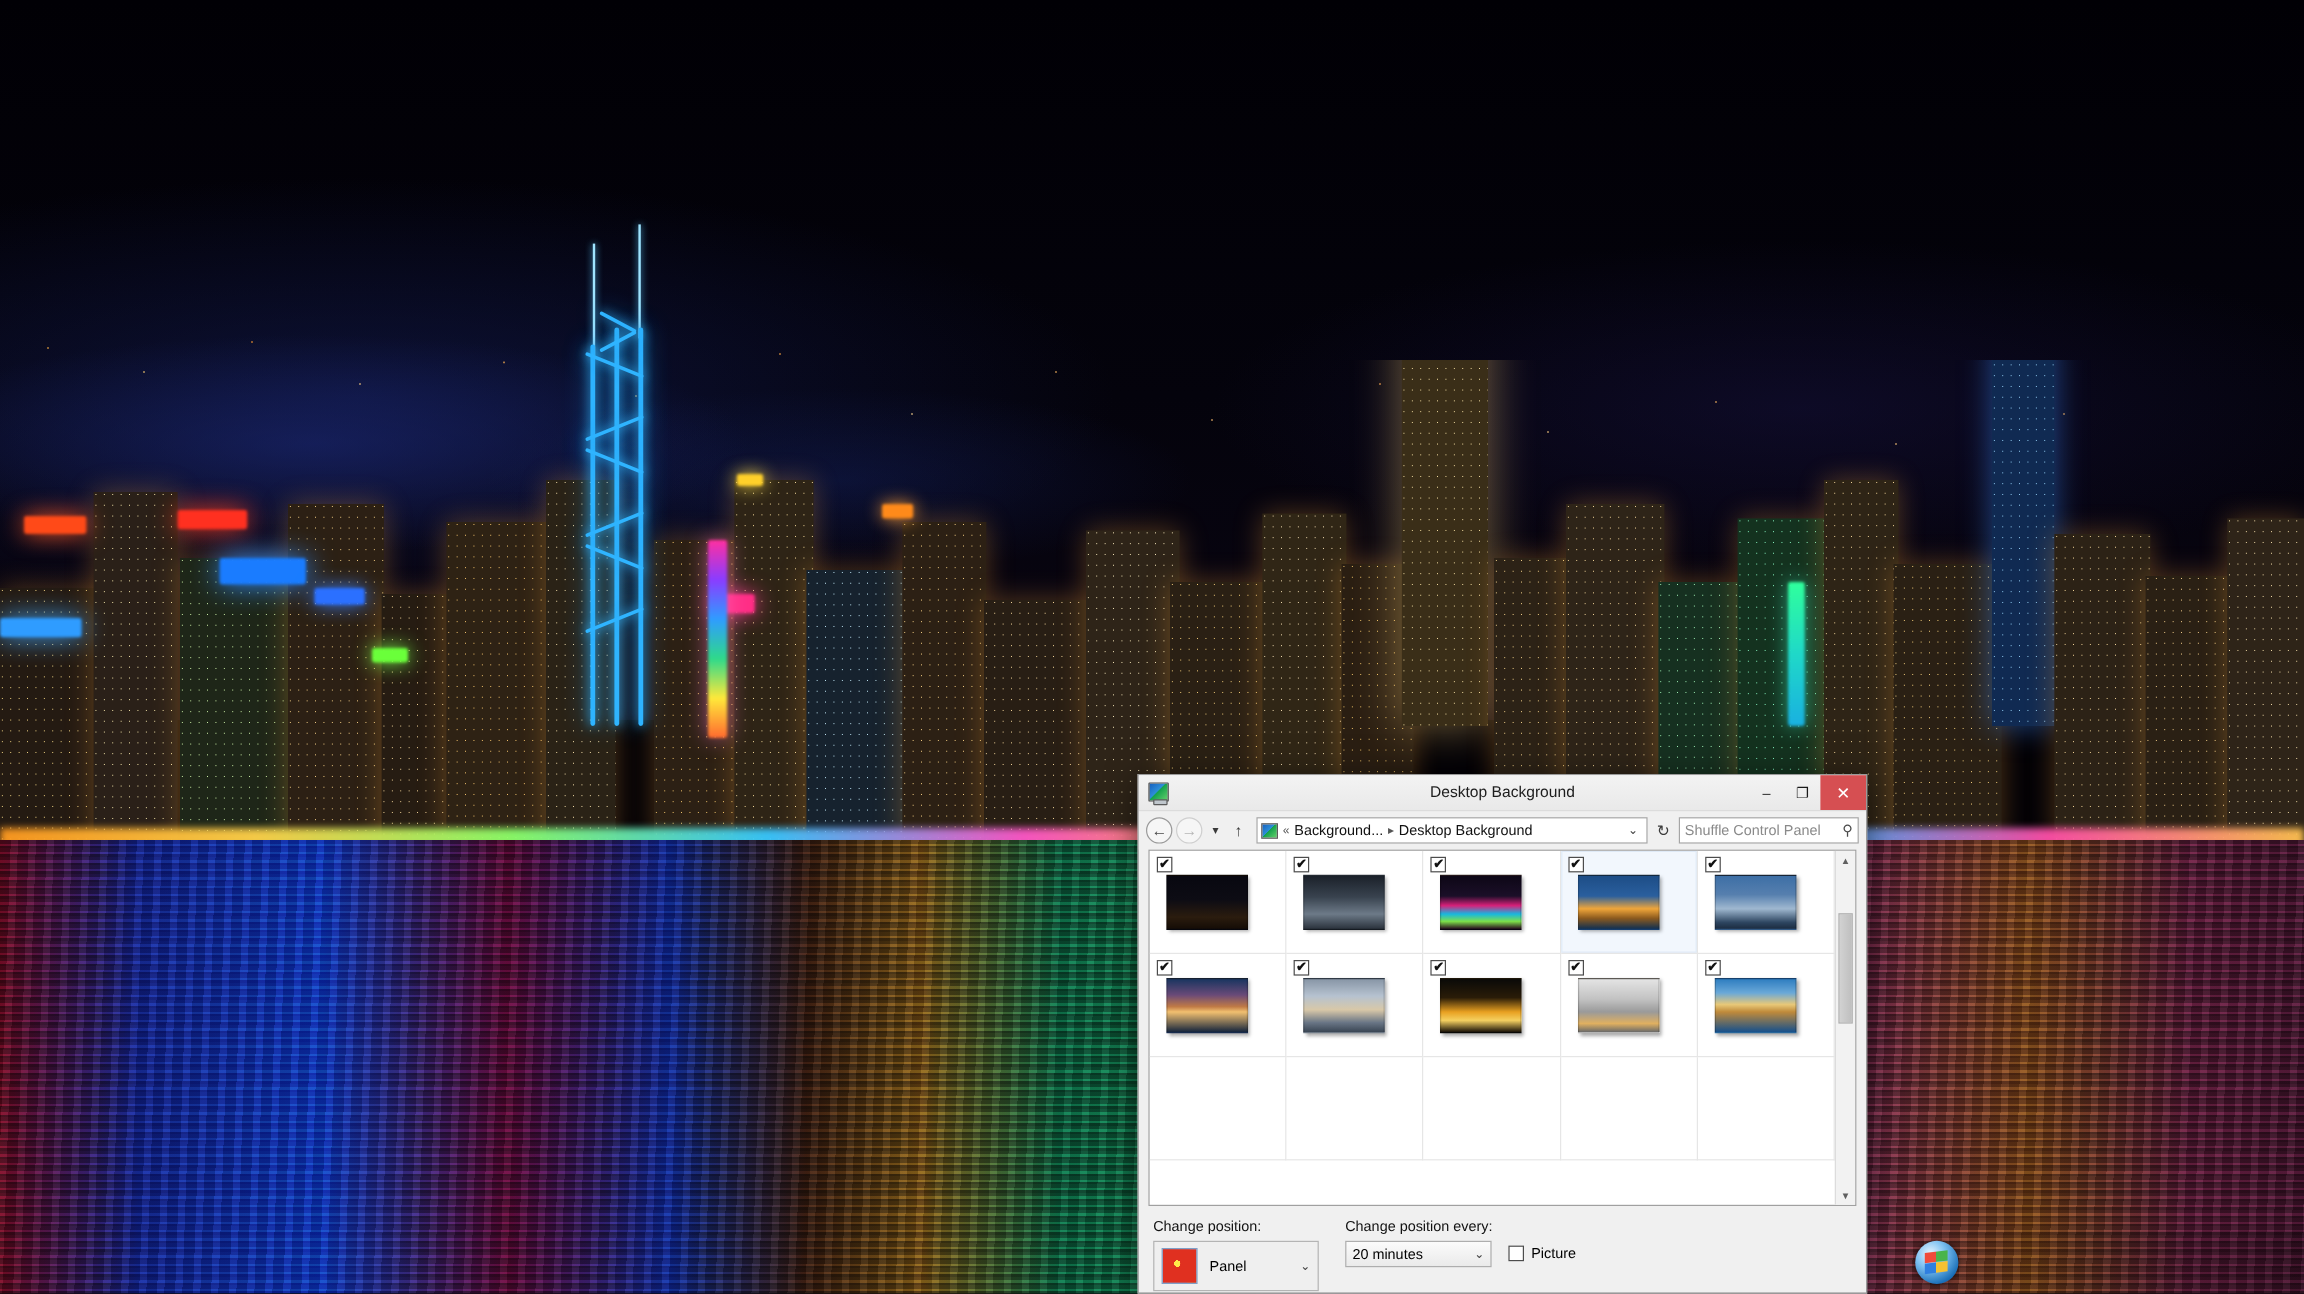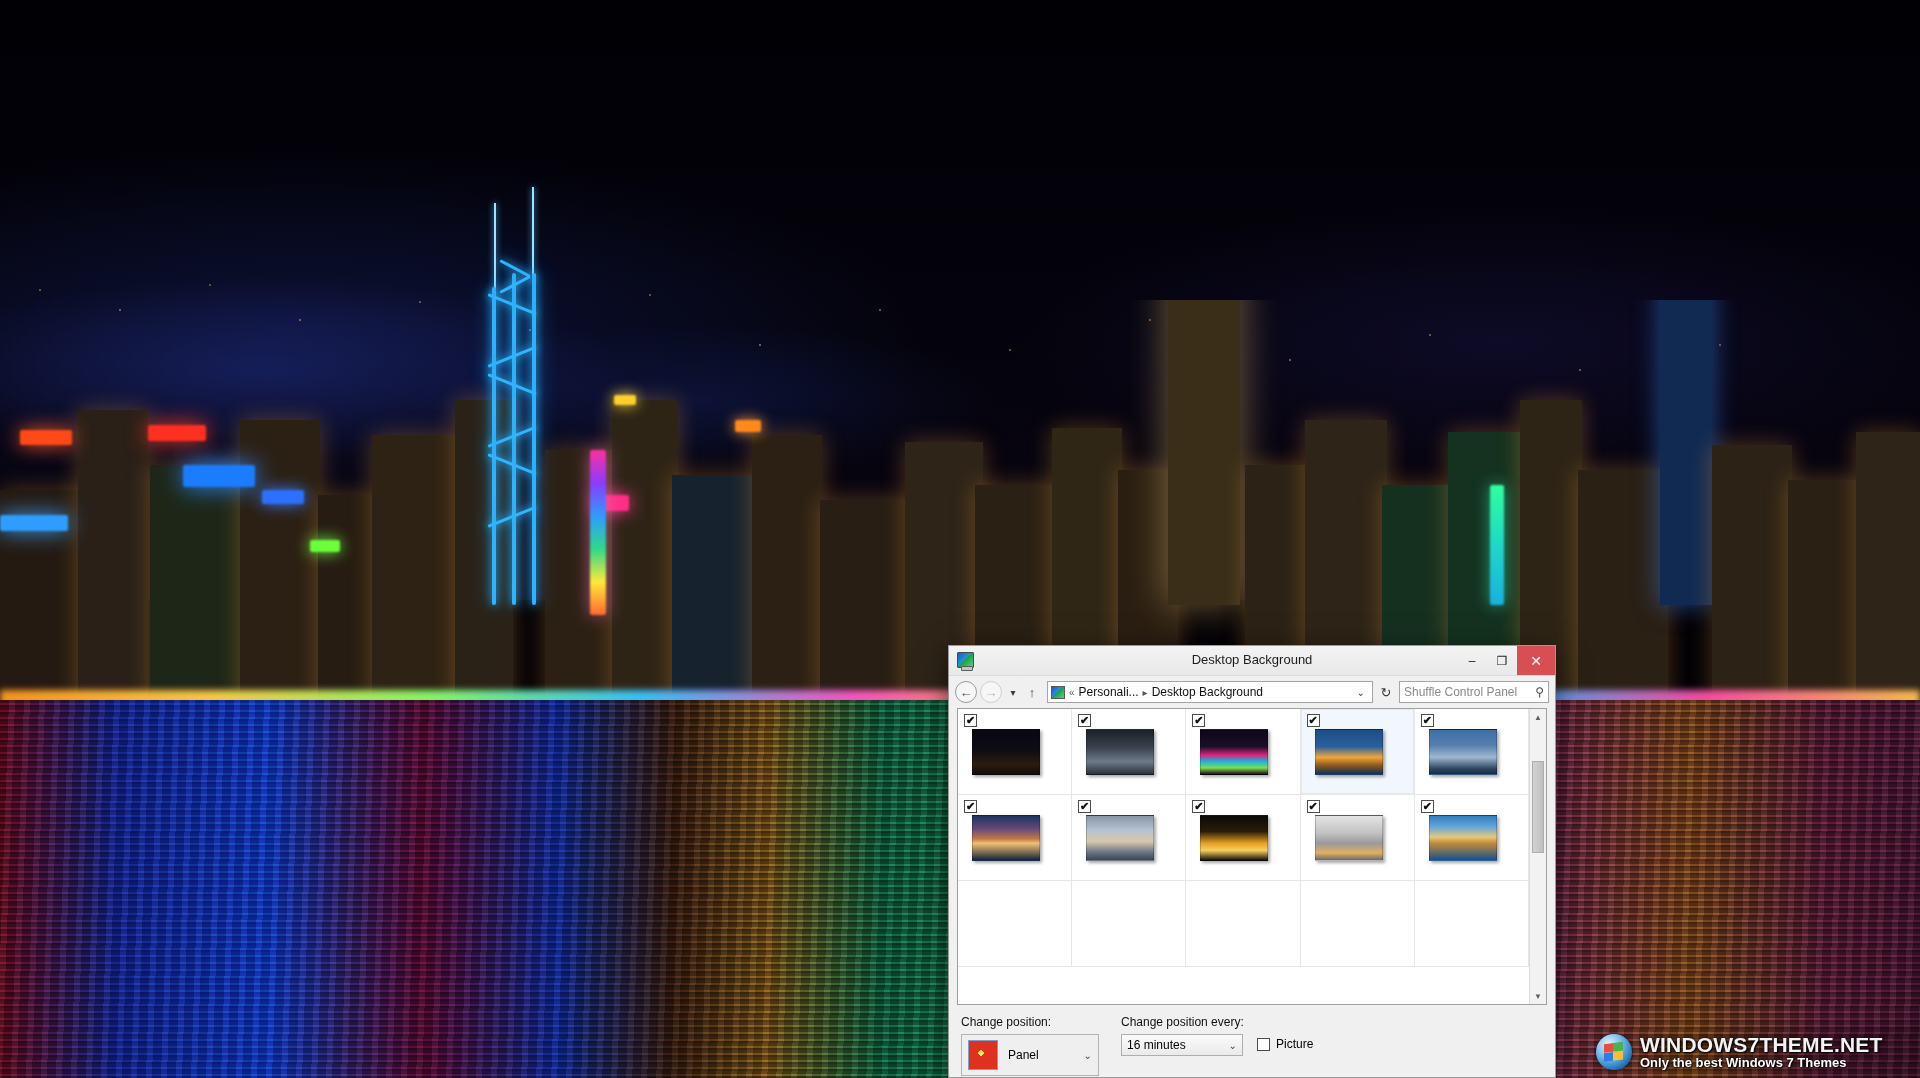--- a/index.html
+++ b/index.html
@@ -350,21 +350,21 @@
 
   <div class="navbar">
     <div class="navcirc">←</div>
     <div class="navcirc dim">→</div>
     <div class="navsmall">▾</div>
     <div class="navsmall up">↑</div>
 
     <div class="addrbar">
       <div class="addr-icon"></div>
       <span class="crumb-sep">«</span>
-      <span class="crumb">Personali...</span>
+      <span class="crumb">Background...</span>
       <span class="crumb-sep">▸</span>
       <span class="crumb">Desktop Background</span>
       <span class="addr-caret">⌄</span>
     </div>
     <div class="refresh">↻</div>
 
     <div class="searchbox">
       <span>Shuffle Control Panel</span>
       <span class="mag">⚲</span>
     </div>
@@ -443,32 +443,28 @@
         <div class="flower"></div>
         <span>Panel</span>
         <span class="caret">⌄</span>
       </div>
     </div>
 
     <div>
       <div class="optlabel">Change position every:</div>
       <div style="display:flex; align-items:flex-start; gap:14px;">
         <div class="combo">
-          <span>16 minutes</span>
+          <span>20 minutes</span>
           <span class="caret">⌄</span>
         </div>
         <div class="shuffle" style="margin-top:3px;">
           <span class="box"></span>
           <span>Picture</span>
         </div>
       </div>
     </div>
   </div>
 
 </div>
 
 <div id="watermark">
   <div class="wm-logo"></div>
-  <div class="wm-text">
-    <div class="wm-main"><span>WINDOWS</span><span class="seven">7</span><span>THEME.NET</span></div>
-    <div class="wm-sub">Only the best Windows 7 Themes</div>
-  </div>
 </div>
 
 </body></html>

